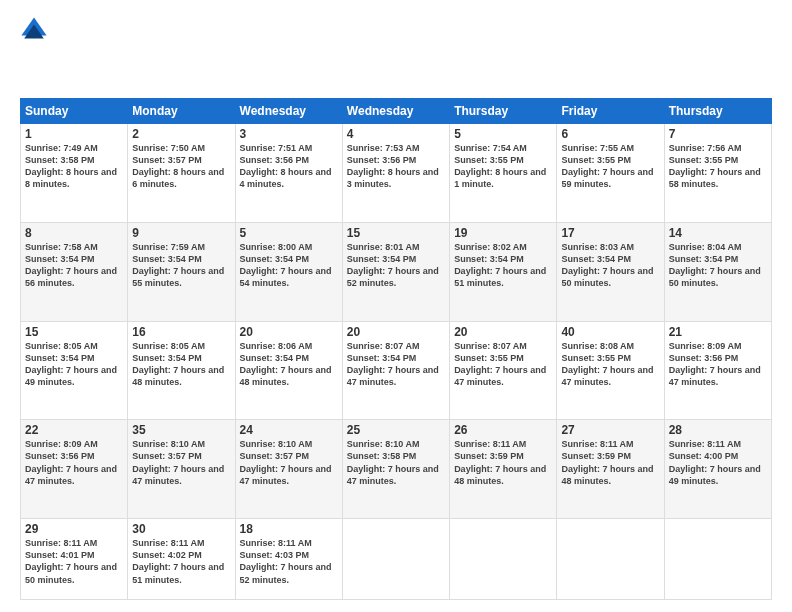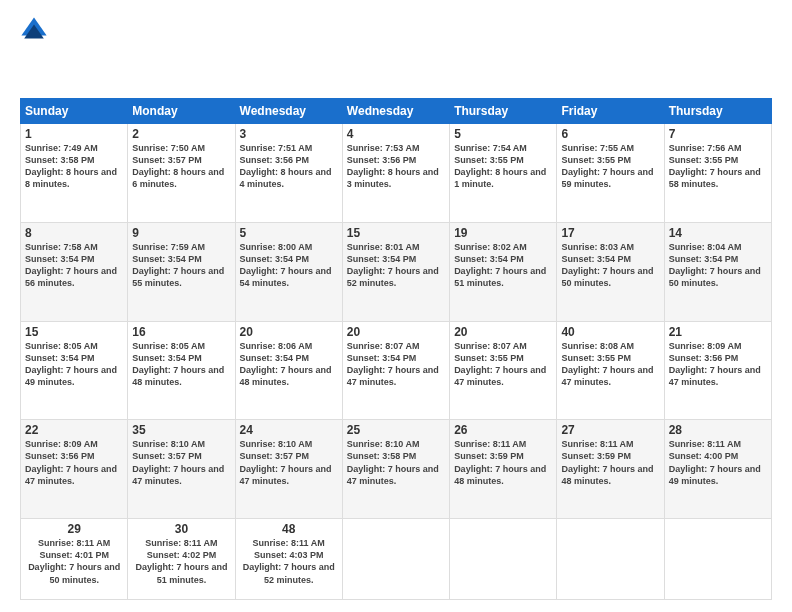--- a/index.html
+++ b/index.html
@@ -99,21 +99,20 @@
       font-size: 9px;
       line-height: 1.35;
       color: #444;
       font-weight: bold;
     }
     .empty-cell {
       background: #f9f9f9;
     }
     .last-row td {
       height: 72px;
-      text-align: center;
     }
   </style>
 </head>
 <body>
 
 <div class="page">
   <div class="header">
     <div class="logo">
       <svg class="logo-icon" viewBox="0 0 40 40">
         <polygon points="20,2 38,28 2,28" fill="#1a6fcc"></polygon>
@@ -385,21 +384,21 @@
       </td>
           <td>
         <span class="day-num">30</span>
         <div class="cell-text">
           Sunrise: 8:11 AM<br>
           Sunset: 4:02 PM<br>
           Daylight: 7 hours and 51 minutes.
         </div>
       </td>
           <td>
-        <span class="day-num">48</span>
+        <span class="day-num">18</span>
         <div class="cell-text">
           Sunrise: 8:11 AM<br>
           Sunset: 4:03 PM<br>
           Daylight: 7 hours and 52 minutes.
         </div>
       </td>
           <td class="empty-cell"></td>
           <td class="empty-cell"></td>
           <td class="empty-cell"></td>
           <td class="empty-cell"></td>

